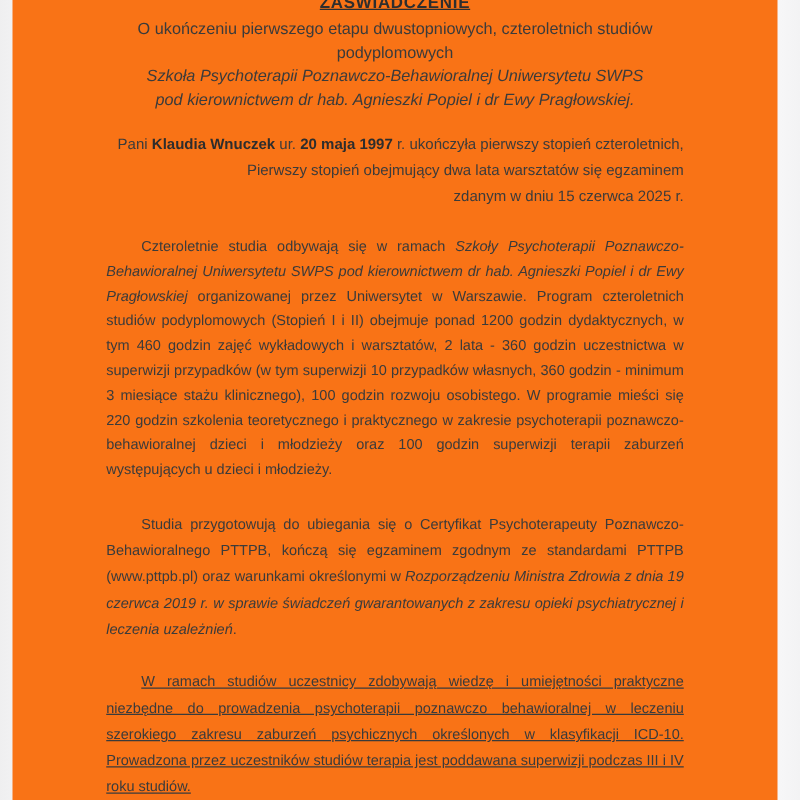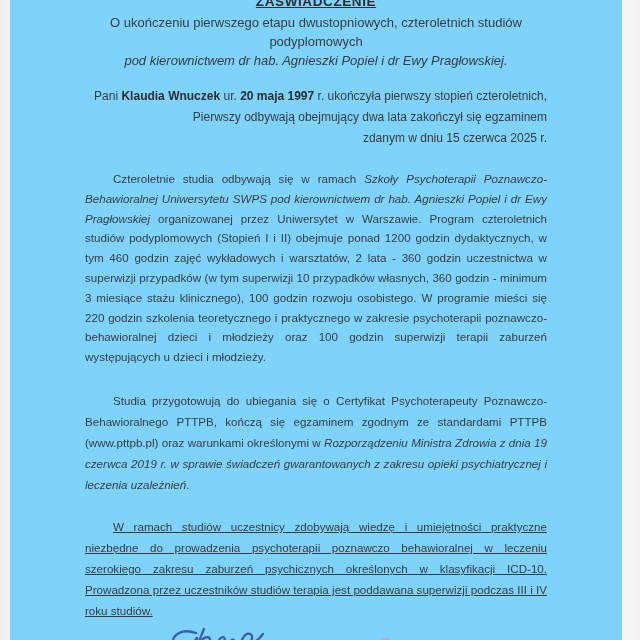--- a/index.html
+++ b/index.html
@@ -7,21 +7,21 @@
   body {
     font-family:"Liberation Sans", sans-serif;
     background:#f1f1f2;
     position:relative;
     overflow:hidden;
     color:#3b3b3b;
   }
   .photo-bg { position:absolute; inset:0; background:linear-gradient(90deg,#efeff0 0%, #f4f4f5 3%, #f7f7f8 97%, #f3f3f4 100%); }
   .page {
     position:absolute; left:10px; right:18px; top:0; bottom:0;
-    background:#7dd3fc;
+    background:#f97316;
   }
   .content { padding:0 75px; }
 
   
   .title-clip { height:8px; overflow:hidden; position:relative; }
   .title {
     position:absolute; bottom:-1px; left:0; width:100%;
     text-align:center; font-weight:bold; font-size:13.5px;
     letter-spacing:0.6px; color:#2e2e2e;
     text-decoration:underline;
@@ -55,26 +55,27 @@
 
 <div class="page">
   <div class="content">
 
     <div class="title-clip">
       <div class="title">ZAŚWIADCZENIE</div>
     </div>
 
     <div class="intro">
       <div>O ukończeniu pierwszego etapu dwustopniowych, czteroletnich studiów podyplomowych</div>
+      <div class="it">Szkoła Psychoterapii Poznawczo-Behawioralnej Uniwersytetu SWPS</div>
       <div class="it">pod kierownictwem dr hab. Agnieszki Popiel i dr Ewy Pragłowskiej.</div>
     </div>
 
     <div class="recipient">
       <div><span>Pani </span><b>Klaudia Wnuczek</b><span> ur. </span><b>20 maja 1997</b><span> r. ukończyła pierwszy stopień czteroletnich,</span></div>
-      <div>Pierwszy odbywają obejmujący dwa lata zakończył się egzaminem</div>
+      <div>Pierwszy stopień obejmujący dwa lata warsztatów się egzaminem</div>
       <div>zdanym w dniu 15 czerwca 2025 r.</div>
     </div>
 
     <p class="para p1"><span>Czteroletnie studia odbywają się w ramach </span><span class="it">Szkoły Psychoterapii Poznawczo-Behawioralnej Uniwersytetu SWPS pod kierownictwem dr hab. Agnieszki Popiel i dr Ewy Pragłowskiej</span><span> organizowanej przez Uniwersytet w Warszawie. Program czteroletnich studiów podyplomowych (Stopień I i II) obejmuje ponad 1200 godzin dydaktycznych, w tym 460 godzin zajęć wykładowych i warsztatów, 2 lata - 360 godzin uczestnictwa w superwizji przypadków (w tym superwizji 10 przypadków własnych, 360 godzin - minimum 3 miesiące stażu klinicznego), 100 godzin rozwoju osobistego. W programie mieści się 220 godzin szkolenia teoretycznego i praktycznego w zakresie psychoterapii poznawczo-behawioralnej dzieci i młodzieży oraz 100 godzin superwizji terapii zaburzeń występujących u dzieci i młodzieży.</span></p>
 
     <p class="para p2"><span>Studia przygotowują do ubiegania się o Certyfikat Psychoterapeuty Poznawczo-Behawioralnego PTTPB, kończą się egzaminem zgodnym ze standardami PTTPB (www.pttpb.pl) oraz warunkami określonymi w </span><span class="it">Rozporządzeniu Ministra Zdrowia z dnia 19 czerwca 2019 r. w sprawie świadczeń gwarantowanych z zakresu opieki psychiatrycznej i leczenia uzależnień</span><span>.</span></p>
 
     <p class="para p3">W ramach studiów uczestnicy zdobywają wiedzę i umiejętności praktyczne niezbędne do prowadzenia psychoterapii poznawczo behawioralnej w leczeniu szerokiego zakresu zaburzeń psychicznych określonych w klasyfikacji ICD-10. Prowadzona przez uczestników studiów terapia jest poddawana superwizji podczas III i IV roku studiów.</p>
 
     <div class="sig-row">

